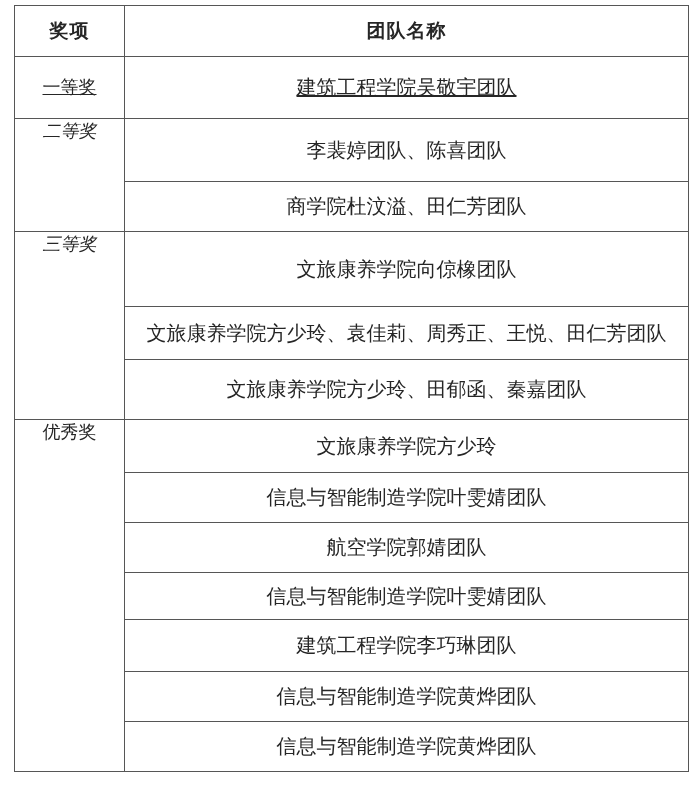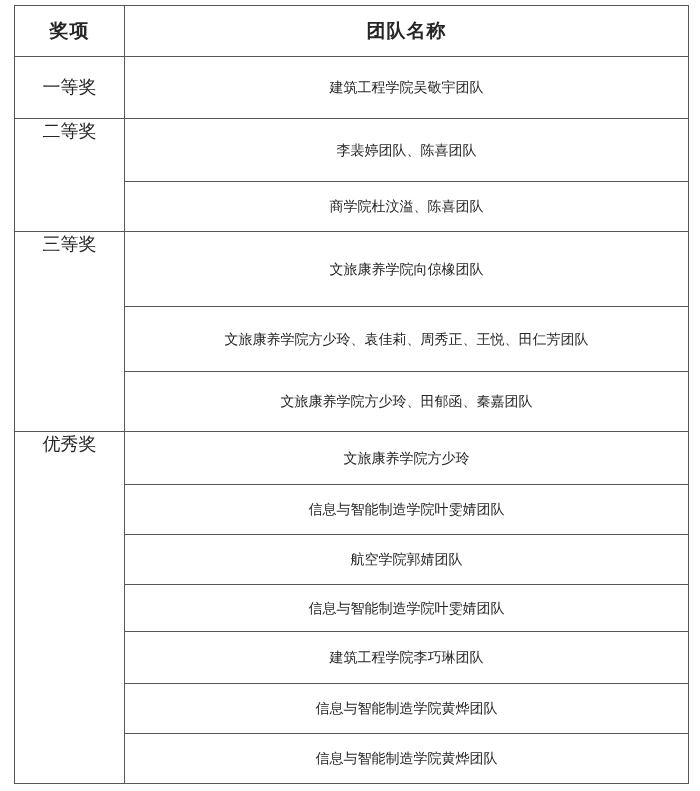--- a/index.html
+++ b/index.html
@@ -33,65 +33,65 @@
     background: #ffffff;
   }
   table.awards th {
     height: 50px;
     font-size: 19px;
     font-weight: bold;
     vertical-align: middle;
     letter-spacing: 1px;
   }
   td.team-cell {
-    font-size: 14px;
+    font-size: 20px;
     vertical-align: middle;
     line-height: 25px;
   }
   td.award-cell {
     font-size: 18px;
     line-height: 25px;
   }
   .v-middle { vertical-align: middle; }
-  .v-top-sm { vertical-align: top; padding-top: 13px; }
+  .v-top-sm { vertical-align: top; padding-top: 13px; font-style: italic; }
   .v-top-lg { vertical-align: top; padding-top: 62px; }
 </style>
 </head>
 <body>
 
 <div class="page">
   <table class="awards">
     <colgroup>
       <col class="c-award">
       <col class="c-team">
     </colgroup>
     <thead>
       <tr>
         <th>奖项</th>
         <th>团队名称</th>
       </tr>
     </thead>
     <tbody id="awards-body">
 
-    <tr style="height: 62px;">
+    <tr style="height: 62px; text-decoration: underline;">
           <td class="award-cell v-middle" rowspan="1">一等奖</td>
           <td class="team-cell">建筑工程学院吴敬宇团队</td>
         </tr>
         <tr style="height: 63px;">
           <td class="award-cell v-top-sm" rowspan="2">二等奖</td>
           <td class="team-cell">李裴婷团队、陈喜团队</td>
         </tr>
         <tr style="height: 50px;">
-          <td class="team-cell">商学院杜汶溢、陈喜团队</td>
+          <td class="team-cell">商学院杜汶溢、田仁芳团队</td>
         </tr>
         <tr style="height: 75px;">
           <td class="award-cell v-top-sm" rowspan="3">三等奖</td>
           <td class="team-cell">文旅康养学院向倞橡团队</td>
         </tr>
-        <tr style="height: 65px;">
+        <tr style="height: 53px;">
           <td class="team-cell">文旅康养学院方少玲、袁佳莉、周秀正、王悦、田仁芳团队</td>
         </tr>
         <tr style="height: 60px;">
           <td class="team-cell">文旅康养学院方少玲、田郁函、秦嘉团队</td>
         </tr>
         <tr style="height: 53px;">
           <td class="award-cell v-top-lg" rowspan="7">优秀奖</td>
           <td class="team-cell">文旅康养学院方少玲</td>
         </tr>
         <tr style="height: 50px;">

